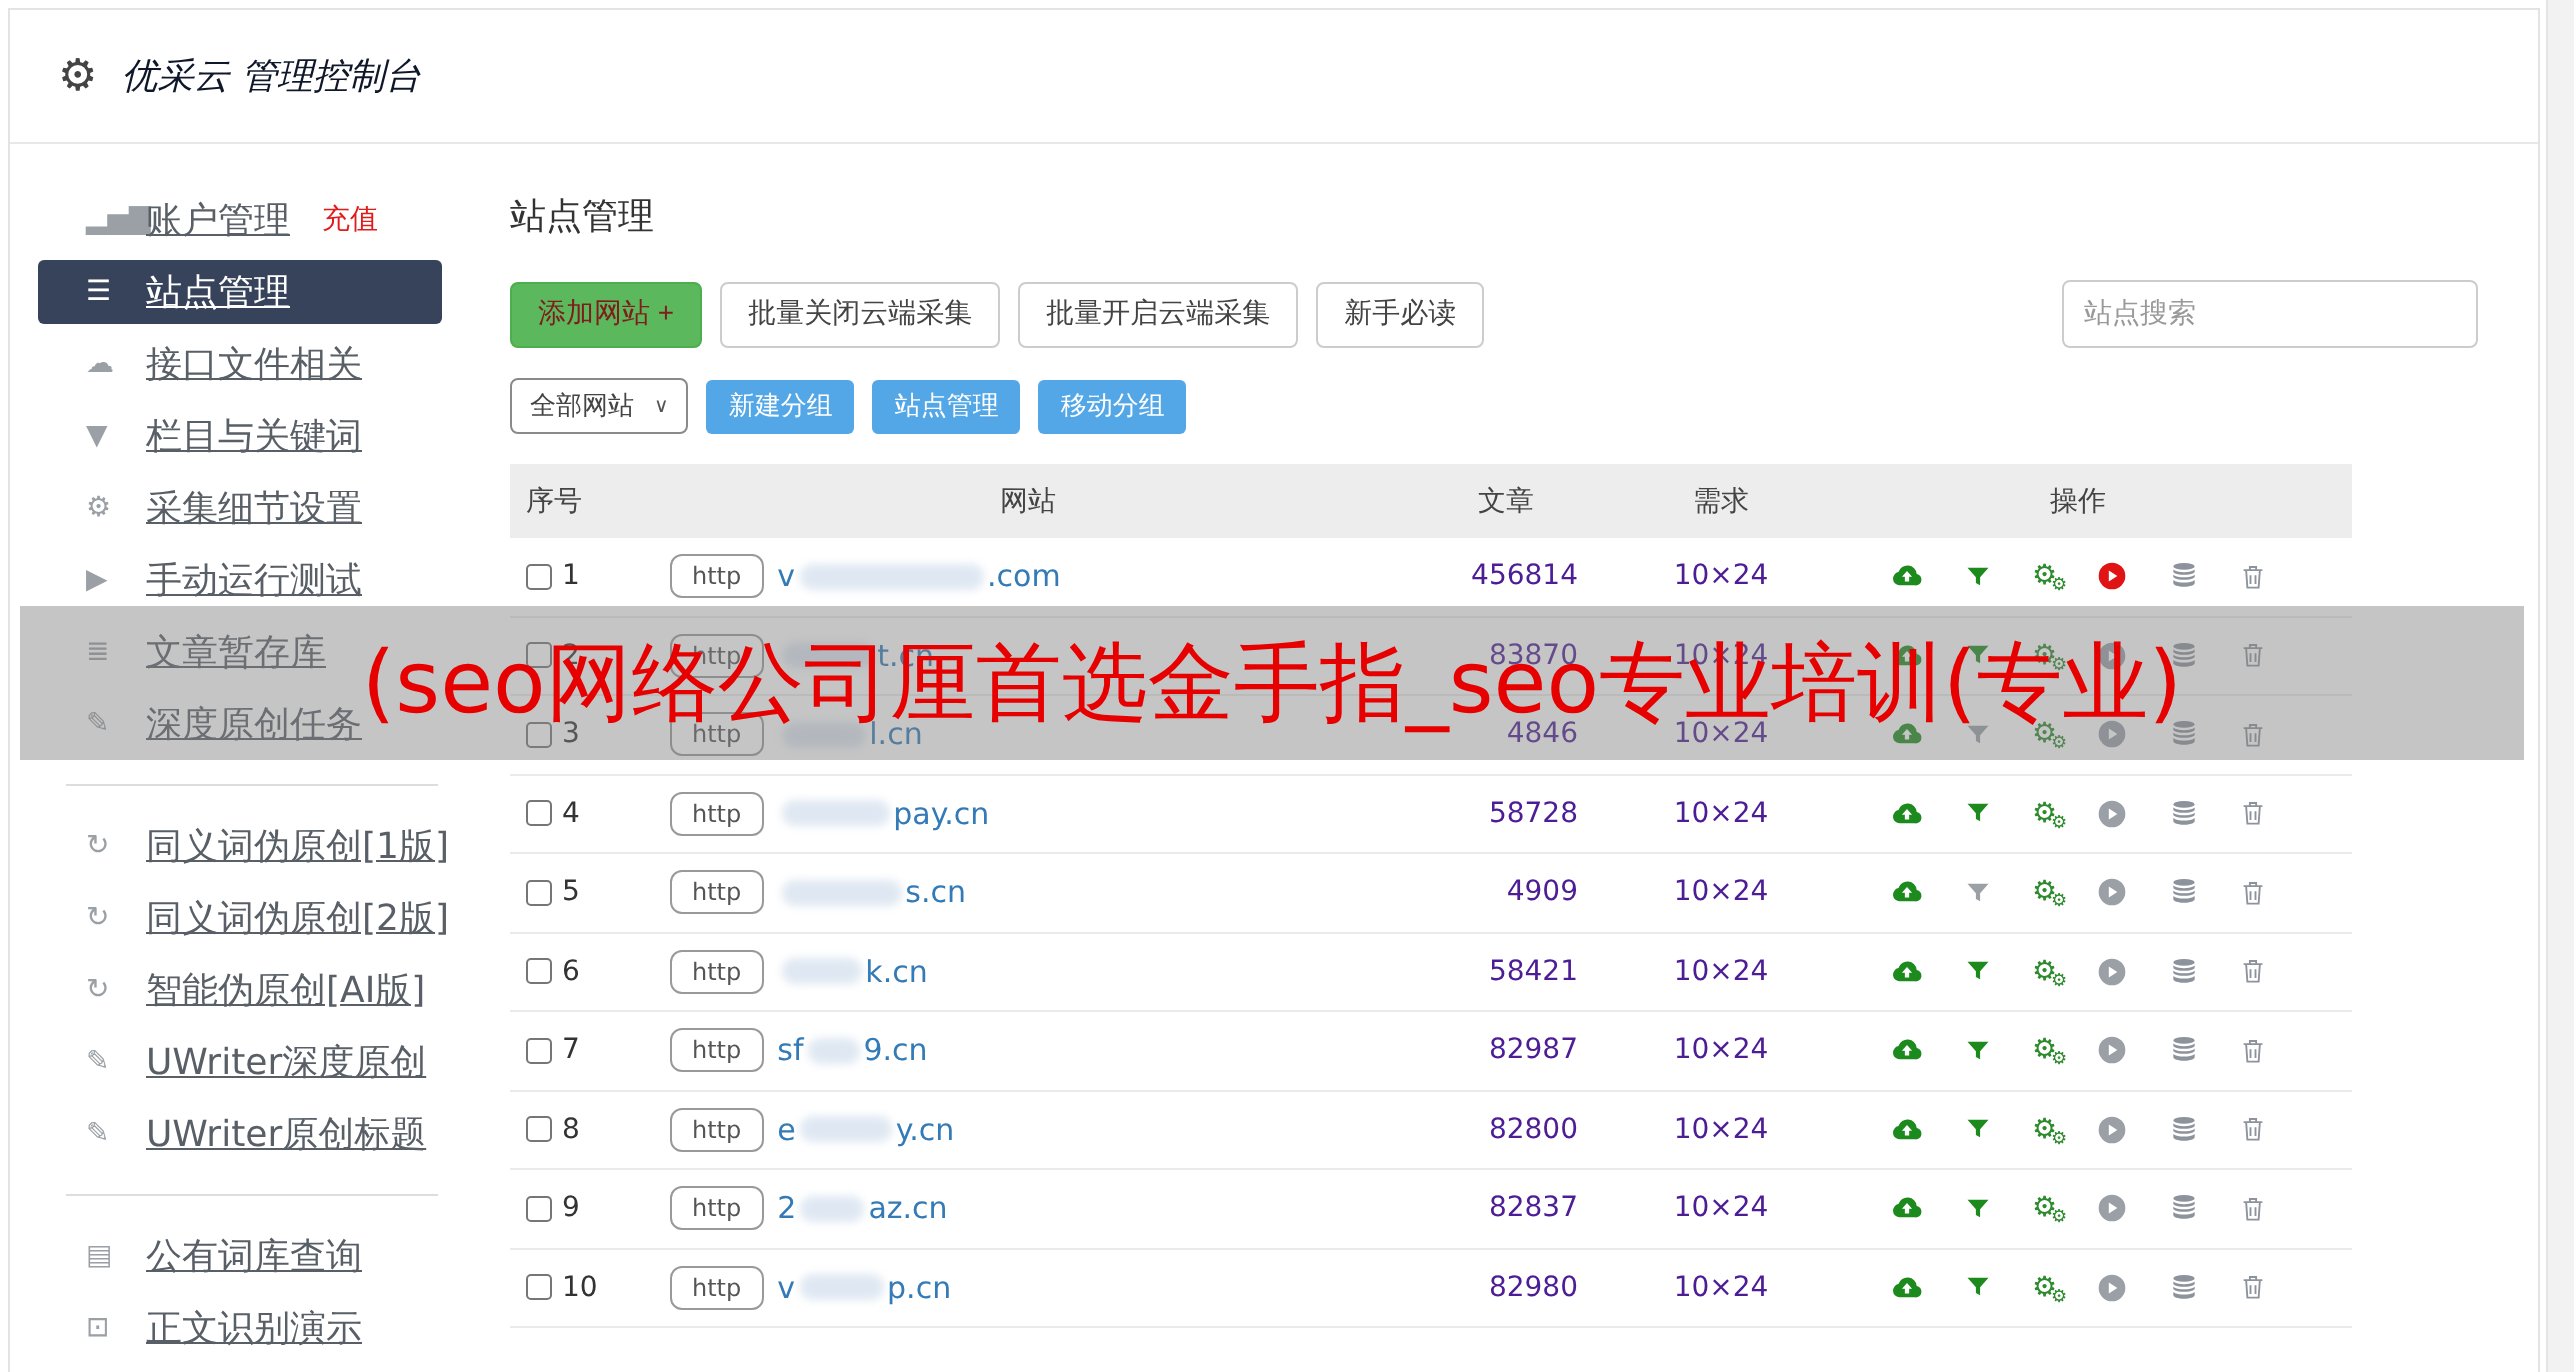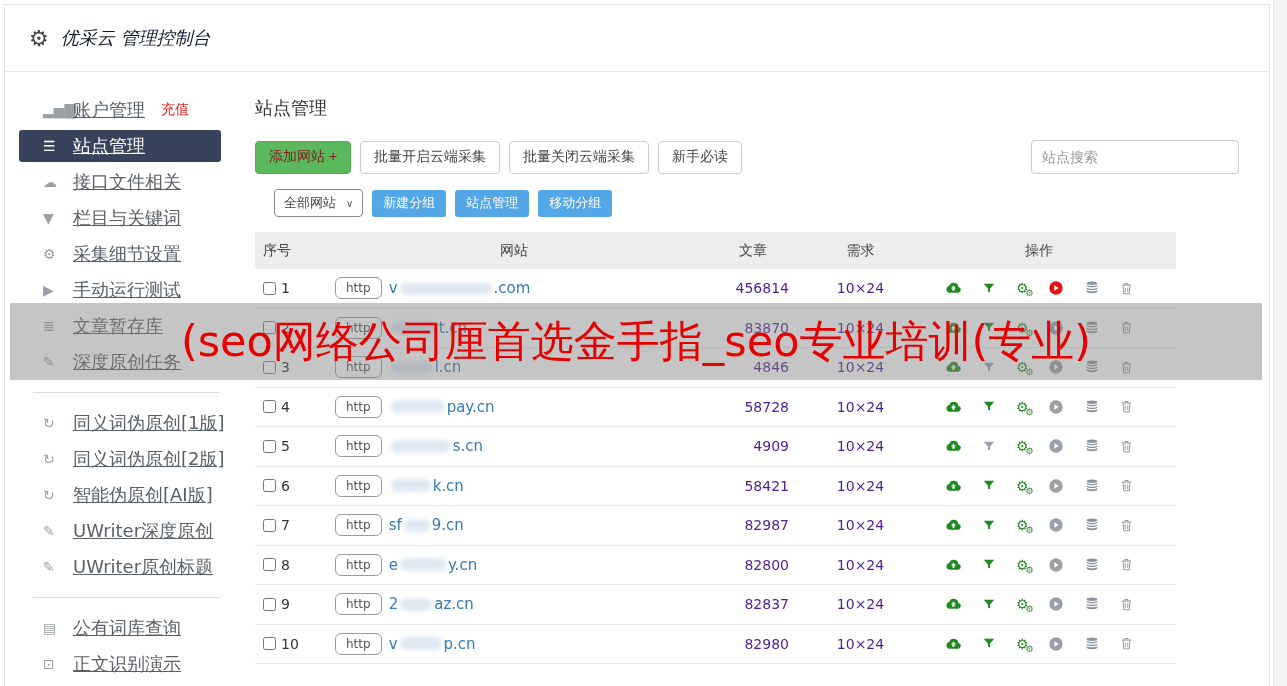--- a/index.html
+++ b/index.html
@@ -27,21 +27,21 @@
   .page-title{font-size:18px;color:#333;margin:4px 0 20px 0;}
   .toolbar{display:flex;align-items:center;gap:9px;margin-bottom:15px;}
   .btn{box-sizing:border-box;height:33px;border-radius:4px;font-size:14px;padding:0 13px;
        display:inline-flex;align-items:center;cursor:pointer;border:1px solid #ccc;background:#fff;color:#444;}
   .btn.green{background:#5cb85c;border-color:#4cae4c;color:#7f1d1d;}
   .search{margin-left:auto;margin-right:8px;width:186px;height:32px;border:1px solid #ccc;border-radius:4px;
           padding:0 10px;font-size:14px;color:#333;font-family:inherit;}
   .search::placeholder{color:#999;}
   .groupbar{display:flex;align-items:center;gap:9px;margin-bottom:15px;}
   .select{box-sizing:border-box;height:28px;border:1px solid #8a8a8a;border-radius:4px;background:#fff;
-          font-size:13px;color:#444;display:inline-flex;align-items:center;padding:0 9px;gap:10px;cursor:pointer;margin-left:19px;}
+          font-size:13px;color:#444;display:inline-flex;align-items:center;padding:0 9px;gap:10px;cursor:pointer;}
   .chev{font-size:10px;color:#555;}
   .btn-blue{height:27px;border:none;border-radius:3px;background:#54a7e6;color:#fff;font-size:13px;
             padding:0 11px;display:inline-flex;align-items:center;cursor:pointer;}
   
   .tbl{width:921px;}
   .thead{display:flex;align-items:center;background:#ededed;height:37px;font-size:14px;color:#444;}
   .trow{display:flex;align-items:center;height:38.5px;border-bottom:1px solid #eaeaea;font-size:14px;}
   .tc{box-sizing:border-box;}
   .c1{width:80px;padding-left:8px;display:flex;align-items:center;gap:5px;}
   .c2{width:358px;display:flex;align-items:center;}
@@ -140,22 +140,22 @@
         </div>
         <div class="sb-item">
           <span class="sb-icon">⊡</span>
           <span class="sb-label">正文识别演示</span>
         </div>
       </div>
     <div class="main">
       <div class="page-title">站点管理</div>
       <div class="toolbar">
         <button class="btn green">添加网站 +</button>
+        <button class="btn">批量关闭云端采集</button>
         <button class="btn">批量开启云端采集</button>
-        <button class="btn">批量关闭云端采集</button>
         <button class="btn">新手必读</button>
         <input class="search" placeholder="站点搜索" style="">
       </div>
       <div class="groupbar">
         <span class="select">
           <span>全部网站</span>
           <span class="chev">∨</span>
         </span>
         <button class="btn-blue">新建分组</button>
         <button class="btn-blue">站点管理</button>

